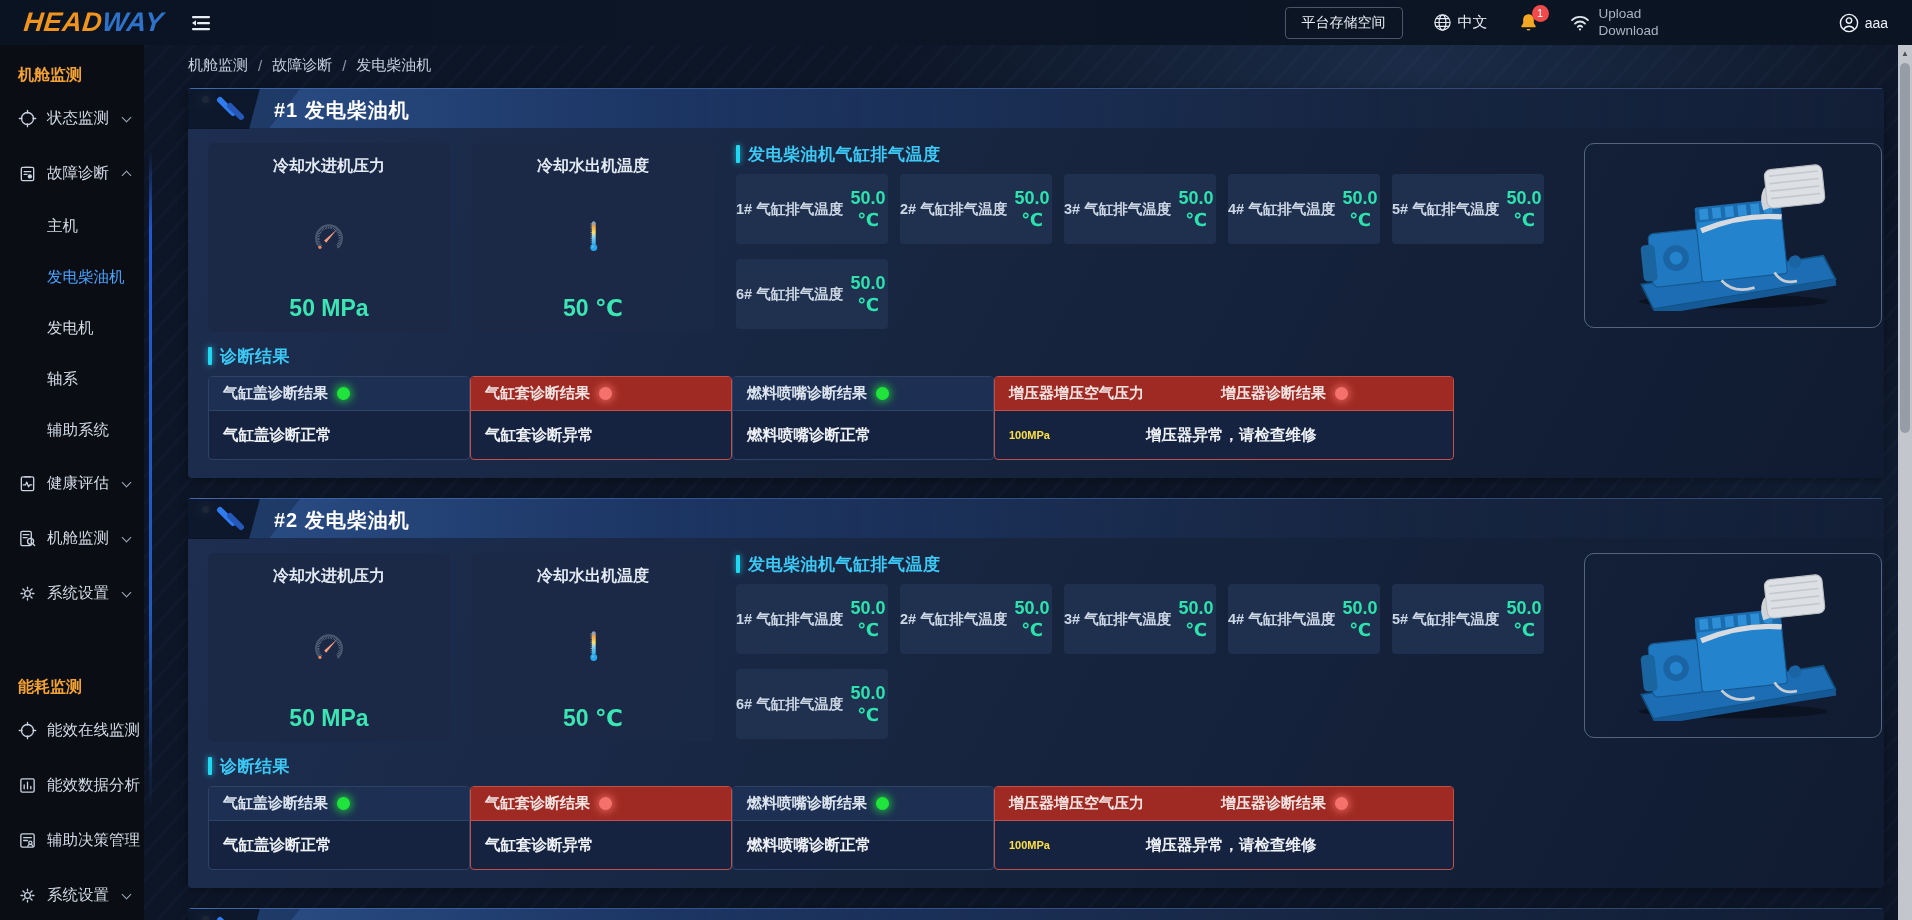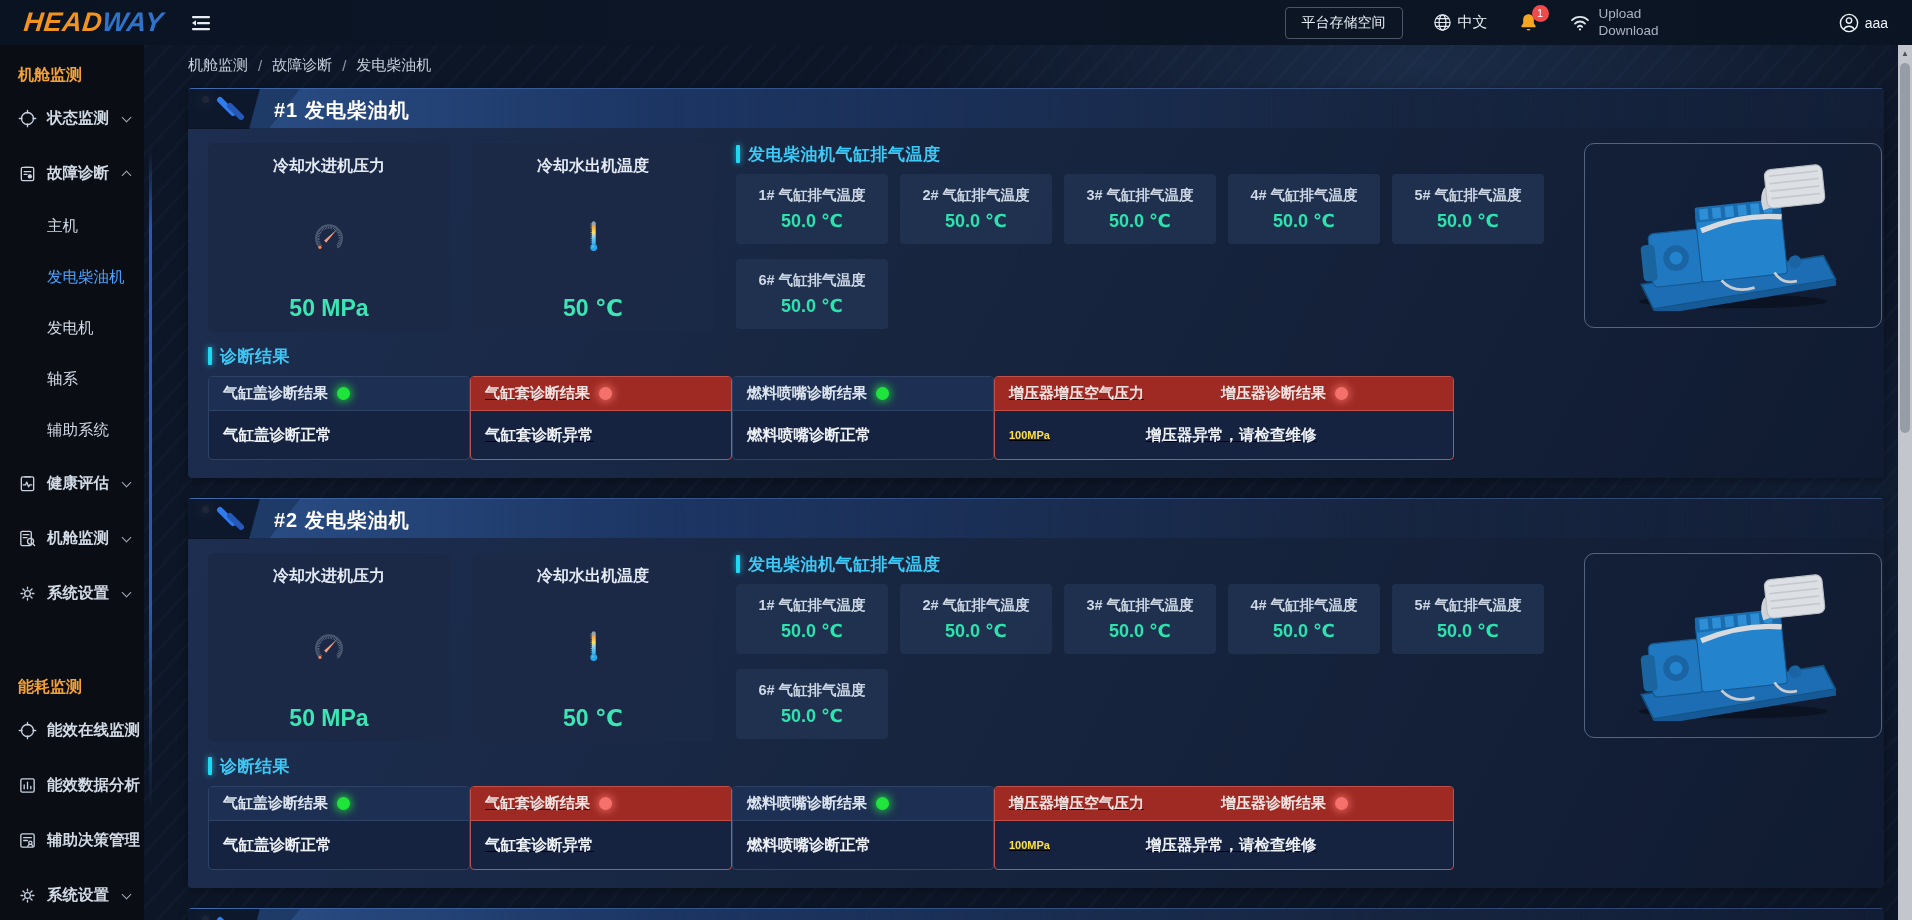--- a/index.html
+++ b/index.html
@@ -36,21 +36,21 @@
   .accent-line { position:absolute; left:5px; top:105px; width:3px; height:660px;
     background:linear-gradient(180deg, transparent, #2563eb 12%, #2766d8 70%, transparent); opacity:.85; }
 
   
   .sb-section-header { color:#f2a236; font-weight:bold; font-size:16px; padding:8px 0 6px 18px; height:34px; }
   .sb-section-header.second { margin-top:48px; }
   .nav-item { height:55px; display:flex; align-items:center; gap:10px; padding:0 14px 0 18px;
     color:#d2dae6; font-size:15.5px; cursor:pointer; }
   .nav-icon { width:19px; height:19px; color:#c9d3e2; flex:none; display:flex; }
   .nav-icon svg { width:100%; height:100%; }
-  .nav-label { flex:1; white-space:nowrap;font-weight:bold; }
+  .nav-label { flex:1; white-space:nowrap; }
   .chev { width:7px; height:7px; border-right:1.6px solid #9fabbc; border-bottom:1.6px solid #9fabbc;
     transform:rotate(45deg); margin-top:-3px; flex:none; }
   .chev.up { transform:rotate(-135deg); margin-top:3px; }
   .nav-subitem { height:51px; display:flex; align-items:center; padding-left:47px;
     color:#d2dae6; font-size:15.5px; cursor:pointer; }
   .nav-subitem.active { color:#4aa3ff; }
 
   
   .breadcrumb { display:flex; align-items:center; gap:10px; color:#c6cfdc; font-size:15px; height:20px; margin-bottom:13px; position:relative; z-index:2;}
   .crumb { cursor:pointer; }
@@ -78,32 +78,32 @@
     display:flex; flex-direction:column; align-items:center; padding-top:13px;gap:43px; }
   .meter-title { color:#e3eaf4; font-size:16px; font-weight:bold; }
   .meter-value { color:#3ce5b4; font-size:23px; font-weight:bold; margin-top:auto; margin-bottom:10px; }
 
   .cyl-section { width:826px; flex:none;text-align:center; }
   .sec-title { display:flex; align-items:center; gap:8px; height:22px; }
   .sec-bar { width:4px; height:18px; background:#1fd9f2; border-radius:1px; box-shadow:0 0 6px rgba(40,220,250,.8); }
   .sec-label { color:#3cc9f6; font-size:17px; font-weight:bold; letter-spacing:.5px; }
   .cyl-grid { display:flex; flex-wrap:wrap; gap:15px 12px; margin-top:9px; }
   .cyl-card { width:152px; height:70px; border-radius:4px; background:rgba(32,49,80,.95);
-    display:flex; flex-direction:column; align-items:center; justify-content:center; gap:5px; }
+    display:flex; flex-direction:row; align-items:center; justify-content:center; gap:5px; }
   .cyl-label { color:#ccd6e4; font-size:14.5px; font-weight:bold; white-space:nowrap; }
   .cyl-value { color:#2de2ae; font-size:18px; font-weight:bold; }
 
   .engine-card { width:298px; height:185px; margin-left:auto; flex:none; border:1px solid rgba(150,170,200,.5);
     border-radius:10px; display:flex; align-items:center; justify-content:center; }
 
   .diag-sec { margin-top:13px; }
   .diag-row { display:flex; margin-top:9px; }
   .diag-card { width:262px; height:84px; border:1px solid #2e4266; border-radius:4px; overflow:hidden;
     background:#162340; flex:none; }
-  .diag-card.alert { border-color:#c2504a;text-decoration:underline; }
+  .diag-card.alert { border-color:#c2504a; }
   .diag-header { height:34px; background:#1d2f52; border-bottom:1px solid #2e4266;
     display:flex; align-items:center; padding:0 14px; gap:9px;
     color:#dce5f0; font-size:15px; font-weight:bold; position:relative; }
   .diag-card.alert .diag-header { background:#9e2a23; border-bottom-color:#c2504a; color:#f2e4e2; }
   .dot { width:13px; height:13px; border-radius:50%; flex:none; }
   .dot.normal { background:#1fe43b; box-shadow:0 0 8px 2px rgba(34,230,60,.75); }
   .dot.alert  { background:#f4716c; box-shadow:0 0 8px 2px rgba(244,110,105,.8); }
   .diag-body { height:48px; display:flex; align-items:center; padding:0 14px;
     color:#eef2f7; font-size:15.5px; font-weight:bold; }
   .diag-card.wide { width:460px; }

